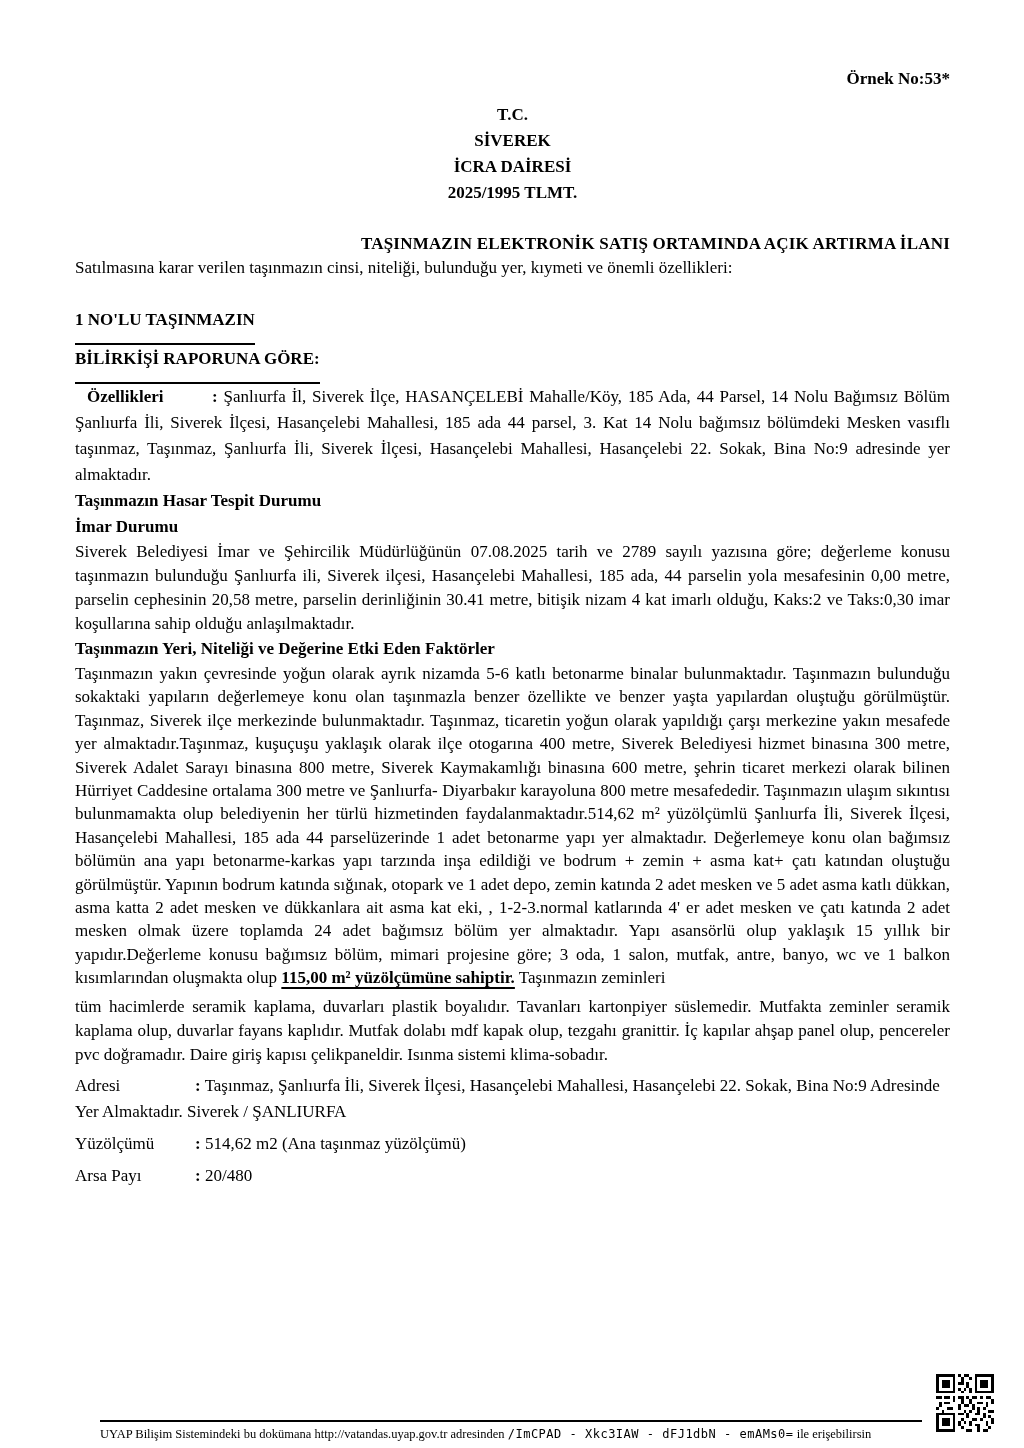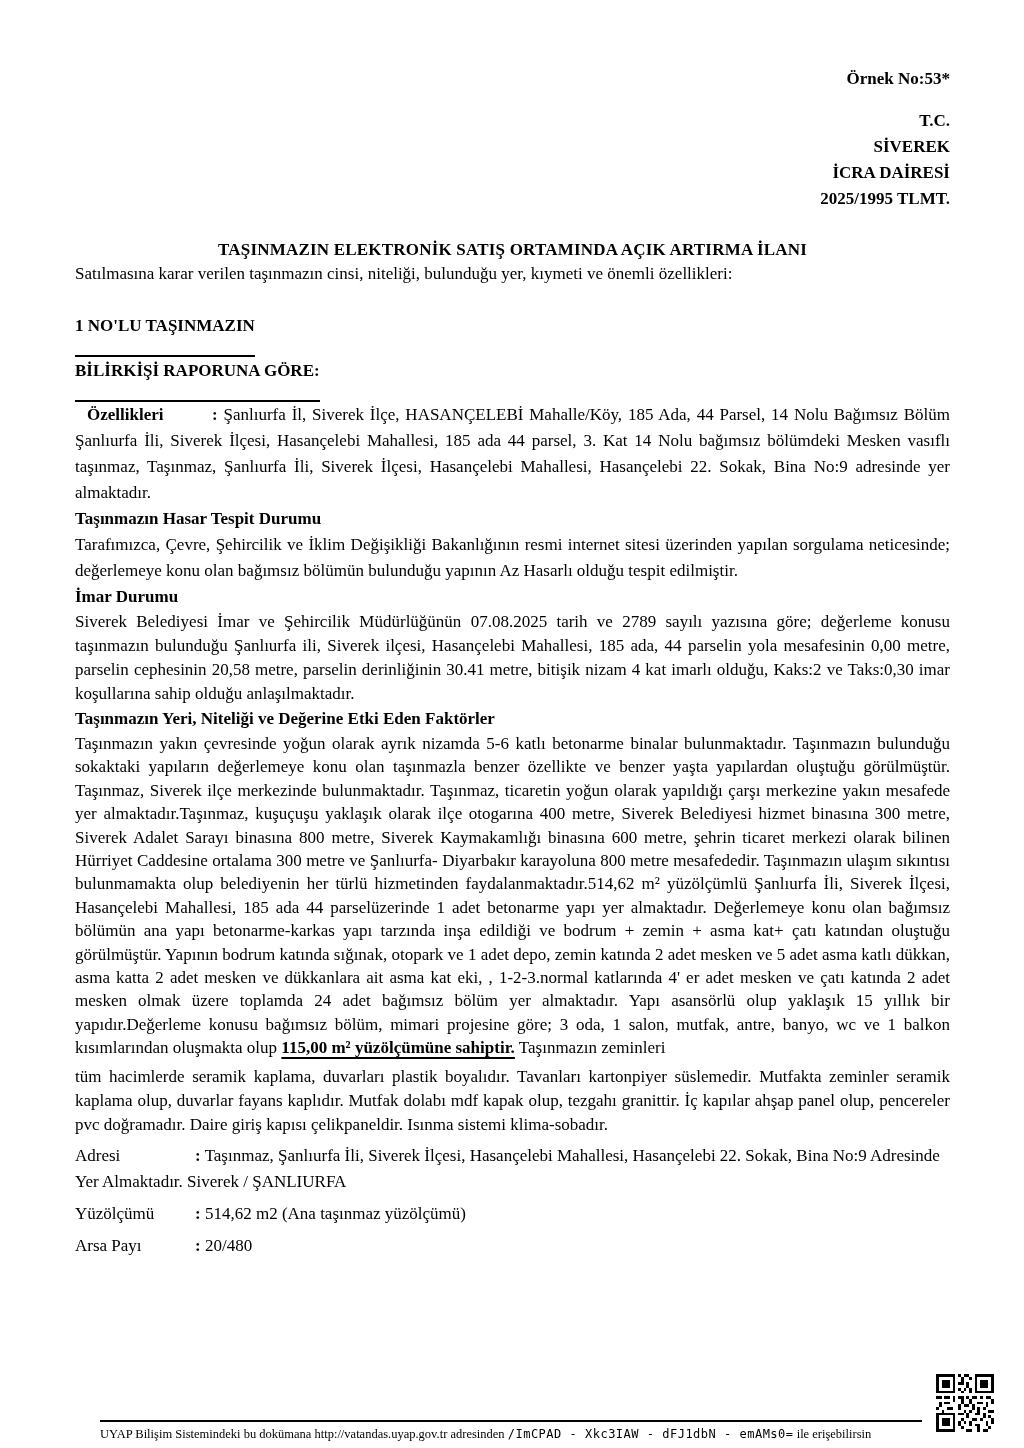--- a/index.html
+++ b/index.html
@@ -9,26 +9,26 @@
     height: 1448px;
     box-sizing: border-box;
     padding: 68px 74px 0 75px;
     background: #ffffff;
     color: #000000;
     font-family: "Liberation Serif", "DejaVu Serif", serif;
     font-size: 17px;
     overflow: hidden;
   }
   .ornek { text-align: right; font-weight: bold; line-height: 22px; }
-  .hdr   { text-align: right; font-weight: bold; line-height: 26px; margin-top: 18px; }
-  .title { text-align: center; font-weight: bold; margin-top: 26px; line-height: 24px; letter-spacing: 0.2px; }
+  .hdr   { text-align: center; font-weight: bold; line-height: 26px; margin-top: 12px; }
+  .title { text-align: right; font-weight: bold; margin-top: 26px; line-height: 24px; letter-spacing: 0.2px; }
   .intro { line-height: 24px; }
   .uh    { font-weight: bold; line-height: 27px; }
   .uh.first { margin-top: 26px; }
-  .uline { border-bottom: 2px solid #000; display: inline-block; padding-bottom: 16px; }
+  .uline { border-bottom: 2px solid #000; display: inline-block; padding-bottom: 10px; }
   .para  { text-align: justify; }
   .lh26  { line-height: 26px; }
   .lh24  { line-height: 24px; }
   .lh23  { line-height: 23.4px; }
   .sech  { font-weight: bold; line-height: 26px; }
   .lbl   { display: inline-block; min-width: 125px; font-weight: bold; margin-left: 12px; }
   .lbl-sm{ display: inline-block; min-width: 120px; font-weight: normal; }
   .colon { font-weight: bold; }
   .row   { line-height: 26px; margin-top: 6px; text-align: left; }
   .hl    { font-weight: bold; text-decoration: underline; text-decoration-thickness: 2px; text-underline-offset: 4px; }
@@ -71,21 +71,20 @@
   <div class="uh">
     <span class="uline">BİLİRKİŞİ RAPORUNA GÖRE:</span>
   </div>
 
   <div class="para lh26">
     <span class="lbl">Özellikleri</span><span class="colon">:</span>
     <span>Şanlıurfa İl, Siverek İlçe, HASANÇELEBİ Mahalle/Köy, 185 Ada, 44 Parsel, 14 Nolu Bağımsız Bölüm Şanlıurfa İli, Siverek İlçesi, Hasançelebi Mahallesi, 185 ada 44 parsel, 3. Kat 14 Nolu bağımsız bölümdeki Mesken vasıflı taşınmaz, Taşınmaz, Şanlıurfa İli, Siverek İlçesi, Hasançelebi Mahallesi, Hasançelebi 22. Sokak, Bina No:9 adresinde yer almaktadır.</span>
   </div>
 
   <div class="sech">Taşınmazın Hasar Tespit Durumu</div>
-  <div class="para lh26">Tarafımızca, Çevre, Şehircilik ve İklim Değişikliği Bakanlığının resmi internet sitesi  üzerinden yapılan sorgulama neticesinde; değerlemeye konu olan bağımsız bölümün bulunduğu yapının Az Hasarlı olduğu tespit edilmiştir.</div>
 
   <div class="sech">İmar Durumu</div>
   <div class="para lh24">Siverek Belediyesi İmar ve Şehircilik Müdürlüğünün 07.08.2025 tarih ve 2789 sayılı yazısına göre; değerleme konusu taşınmazın bulunduğu Şanlıurfa ili, Siverek ilçesi, Hasançelebi Mahallesi, 185 ada, 44 parselin yola mesafesinin 0,00 metre, parselin cephesinin 20,58 metre, parselin derinliğinin 30.41 metre, bitişik nizam 4 kat imarlı olduğu, Kaks:2 ve Taks:0,30 imar koşullarına sahip olduğu anlaşılmaktadır.</div>
 
   <div class="sech">Taşınmazın Yeri, Niteliği ve Değerine Etki Eden Faktörler</div>
   <div class="para lh23">
     <span>Taşınmazın yakın çevresinde yoğun olarak ayrık nizamda 5-6 katlı betonarme binalar bulunmaktadır. Taşınmazın bulunduğu sokaktaki yapıların değerlemeye konu olan taşınmazla benzer özellikte ve benzer yaşta yapılardan oluştuğu görülmüştür. Taşınmaz, Siverek ilçe merkezinde bulunmaktadır. Taşınmaz, ticaretin yoğun olarak yapıldığı çarşı merkezine yakın mesafede yer almaktadır.Taşınmaz, kuşuçuşu yaklaşık olarak ilçe otogarına 400 metre, Siverek Belediyesi hizmet binasına 300 metre, Siverek Adalet Sarayı binasına 800 metre, Siverek Kaymakamlığı binasına 600 metre, şehrin ticaret merkezi olarak bilinen Hürriyet Caddesine ortalama 300 metre ve Şanlıurfa- Diyarbakır karayoluna 800 metre mesafededir. Taşınmazın ulaşım sıkıntısı bulunmamakta olup belediyenin her türlü hizmetinden faydalanmaktadır.514,62 m² yüzölçümlü Şanlıurfa İli, Siverek İlçesi, Hasançelebi Mahallesi, 185 ada 44 parselüzerinde 1 adet betonarme yapı yer almaktadır. Değerlemeye konu olan bağımsız bölümün ana yapı betonarme-karkas yapı tarzında inşa edildiği ve bodrum + zemin + asma kat+ çatı katından oluştuğu görülmüştür. Yapının bodrum katında sığınak, otopark ve 1 adet depo, zemin katında 2 adet mesken ve 5 adet asma katlı dükkan, asma katta 2 adet mesken ve dükkanlara ait asma kat eki, , 1-2-3.normal katlarında 4' er adet mesken ve çatı katında 2 adet mesken olmak üzere toplamda 24 adet bağımsız bölüm yer almaktadır. Yapı asansörlü olup yaklaşık 15 yıllık bir yapıdır.Değerleme konusu bağımsız bölüm, mimari projesine göre; 3 oda, 1 salon, mutfak, antre, banyo, wc ve 1 balkon kısımlarından oluşmakta olup </span><span class="hl">115,00 m² yüzölçümüne sahiptir.</span><span> Taşınmazın zeminleri</span>
   </div>
   <div class="para lh24 cont">tüm hacimlerde seramik kaplama, duvarları plastik boyalıdır. Tavanları kartonpiyer süslemedir. Mutfakta zeminler seramik kaplama olup, duvarlar fayans kaplıdır. Mutfak dolabı mdf kapak olup, tezgahı granittir. İç kapılar ahşap panel olup, pencereler pvc doğramadır. Daire giriş kapısı çelikpaneldir. Isınma sistemi klima-sobadır.</div>
 

